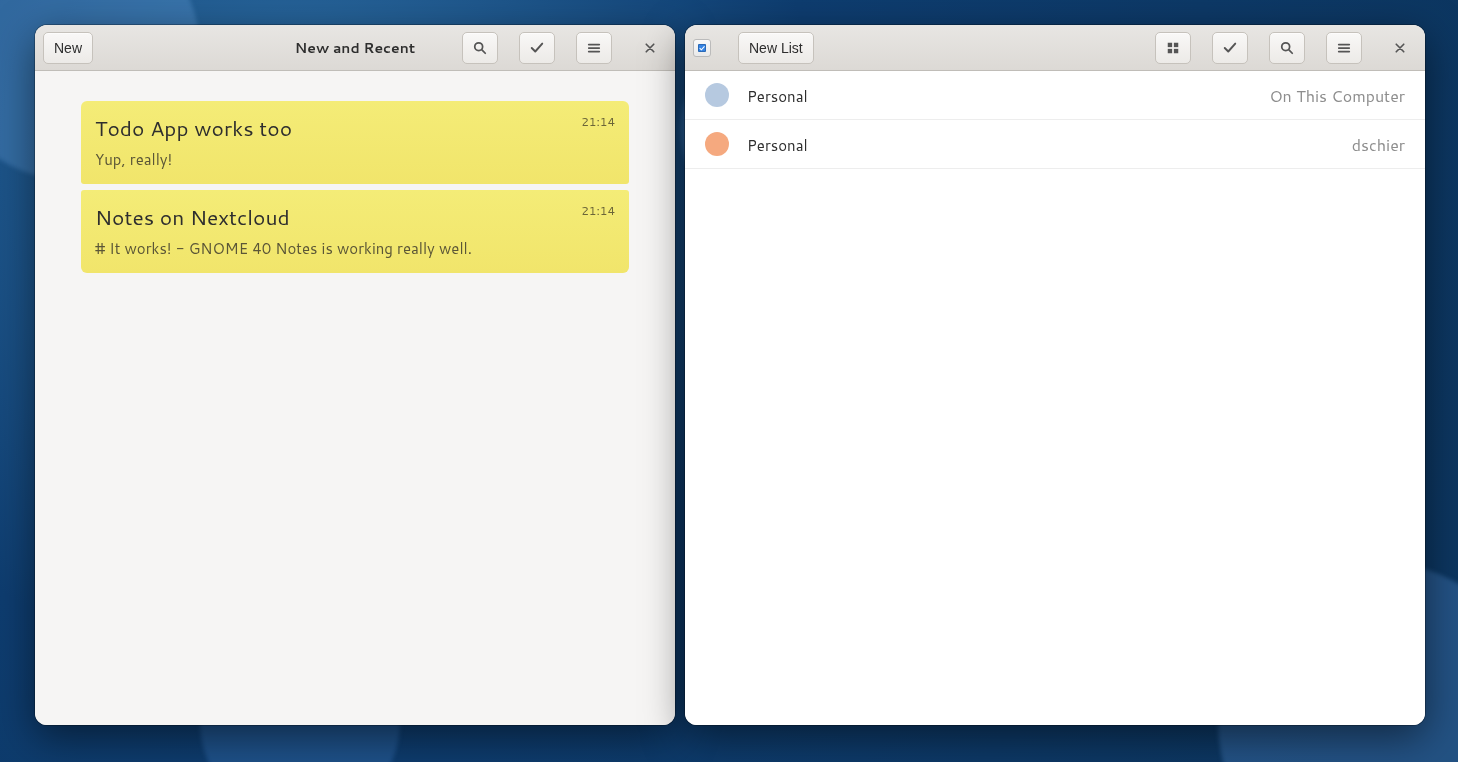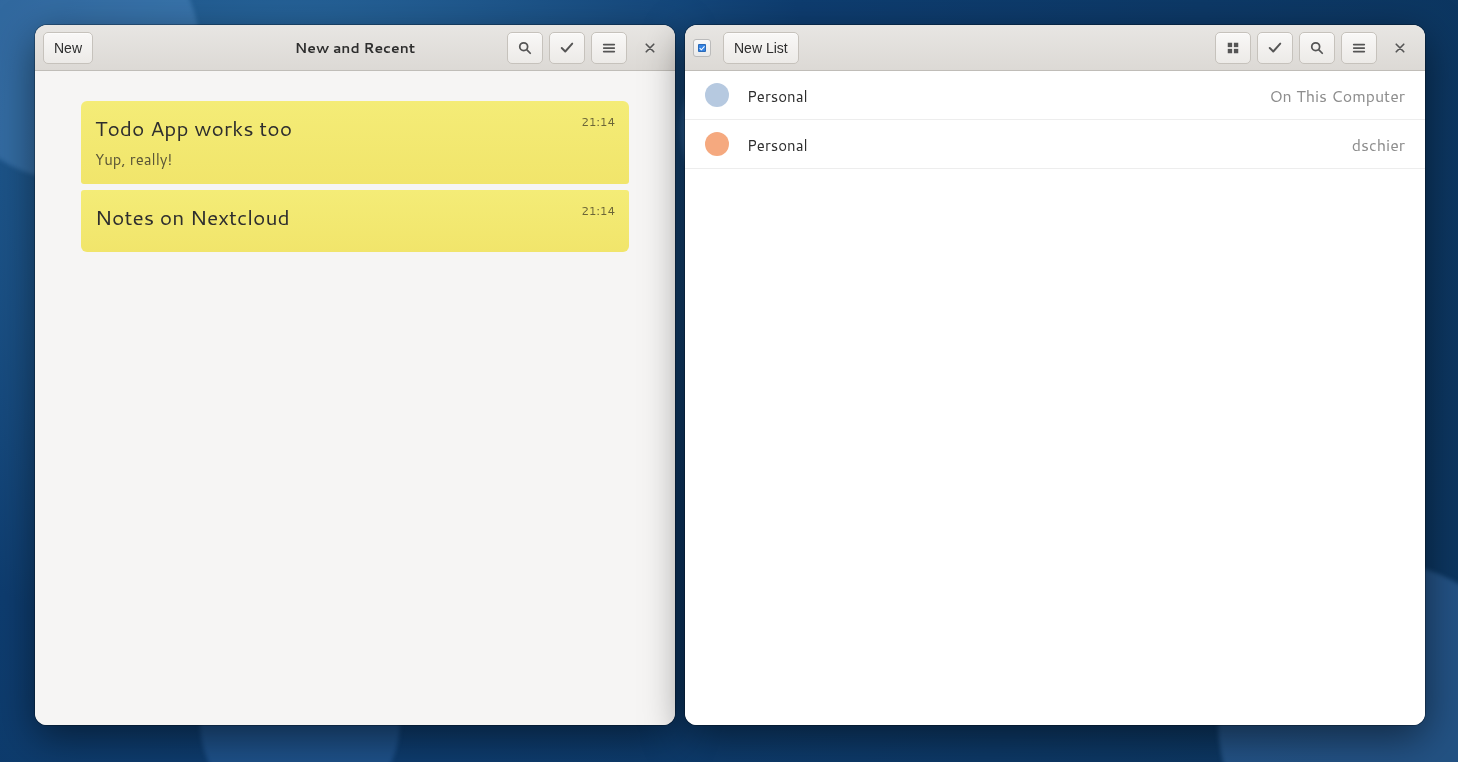--- a/index.html
+++ b/index.html
@@ -29,21 +29,21 @@
   .win-notes { top: 25px; left: 35px; width: 640px; height: 700px; }
   .win-todo  { top: 25px; left: 685px; width: 740px; height: 700px; background:#fff; }
 
   .headerbar {
     height: 46px;
     background: linear-gradient(#e8e6e3, #dcd9d5);
     border-bottom: 1px solid #c0bdb8;
     display: flex;
     align-items: center;
     padding: 0 8px;
-    gap: 6px;
+    gap: 21px;
     position: relative;
   }
   .hbtn {
     height: 32px;
     min-width: 34px;
     padding: 0 10px;
     background: linear-gradient(#f9f8f7, #eceae7);
     border: 1px solid #c6c2bc;
     border-radius: 5px;
     display: inline-flex;
@@ -183,20 +183,21 @@
 
   <div class="notes-body">
     <div class="note-card">
       <div class="note-time">21:14</div>
       <div class="note-title">Todo App works too</div>
       <div class="note-preview">Yup, really!</div>
     </div>
     <div class="note-card">
       <div class="note-time">21:14</div>
       <div class="note-title">Notes on Nextcloud</div>
+      <div class="note-preview"># It works! - GNOME 40 Notes is working really well.</div>
     </div>
   </div>
 </div>
 
 <div class="window win-todo">
   <div class="headerbar">
     <div class="app-icon">
         <span class="chk">✓</span>
       </div>
     <button class="hbtn" style="margin-left:6px;">New List</button>

